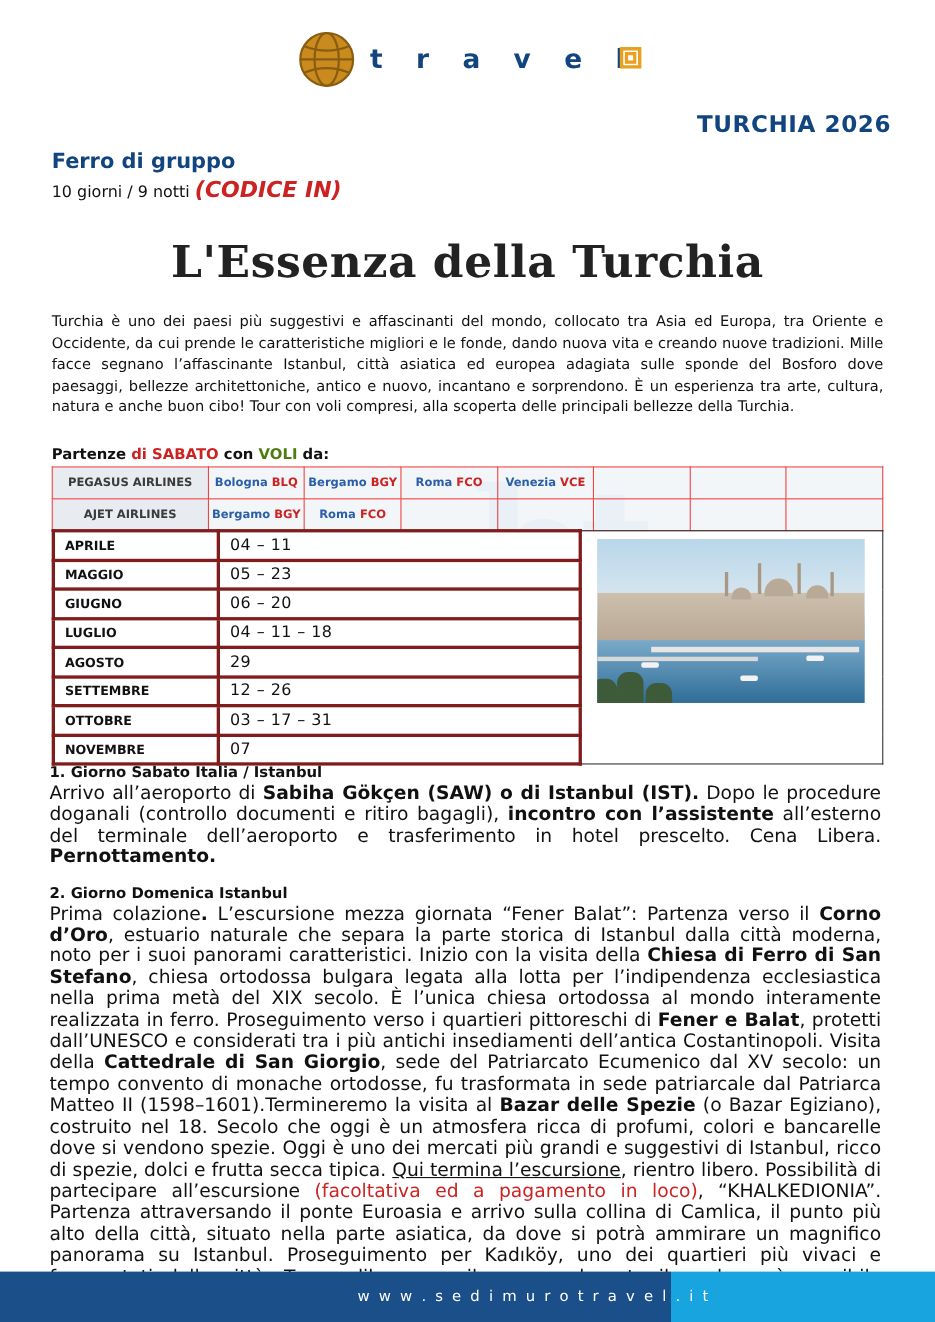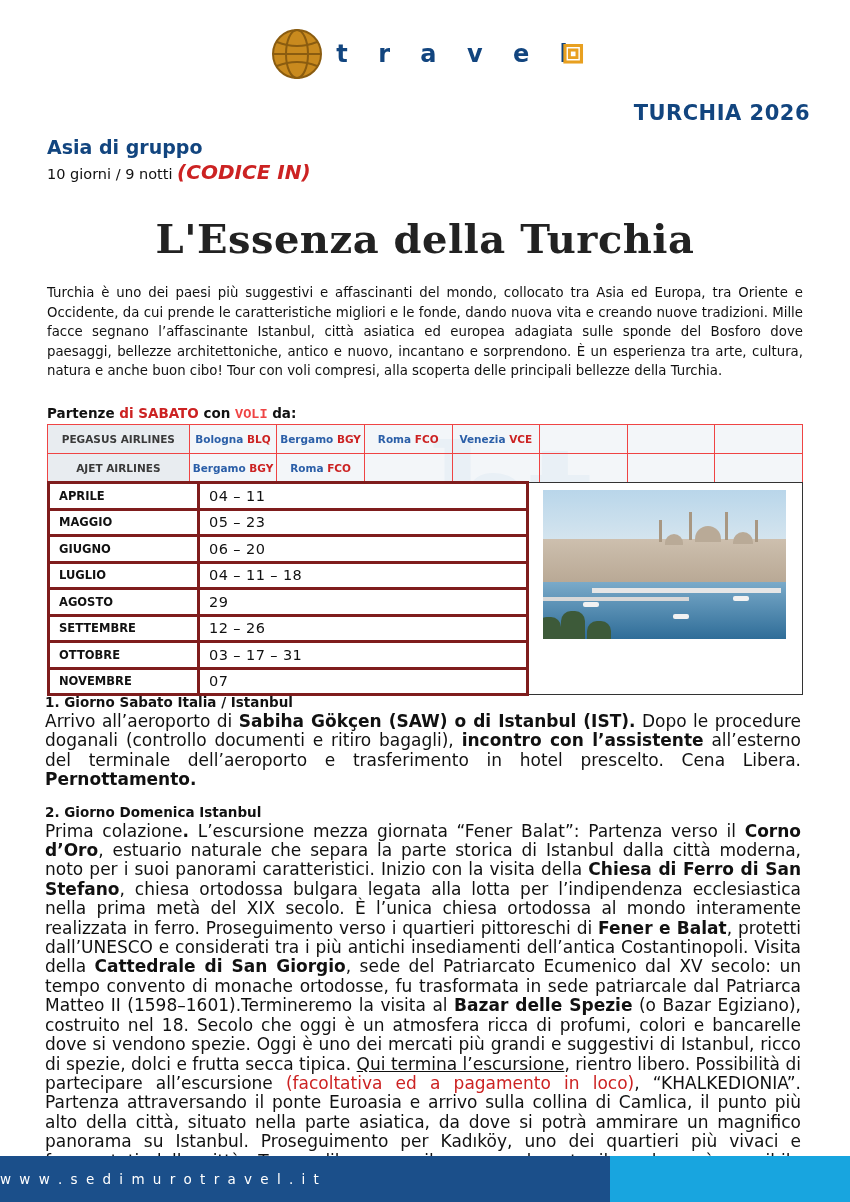--- a/index.html
+++ b/index.html
@@ -156,21 +156,21 @@
   .partenze {
     position: absolute;
     left: 47px;
     top: 405px;
     font-size: 13.5px;
     font-weight: bold;
     color: #111;
     z-index: 2;
   }
   .partenze .red { color: #cc2222; }
-  .partenze .blue { color: #ef4444; font-family: Liberation Mono, monospace; }
+  .partenze .blue { color: #4d7c0f; }
 
   
   .airlines {
     position: absolute;
     left: 47px;
     top: 424px;
     width: 756px;
     border-collapse: collapse;
     z-index: 2;
     background: transparent;
@@ -308,22 +308,22 @@
   .footer .bar-left {
     position: absolute; left: 0; bottom: 0; width: 610px; height: 46px;
     background: #1b4f8a;
   }
   .footer .bar-right {
     position: absolute; right: 0; bottom: 0; width: 240px; height: 46px;
     background: #18a5df;
   }
   .footer .site {
     position: absolute; left: 0; bottom: 0; width: 610px; height: 46px;
-    line-height: 46px; text-align: left;
-    color: #ffffff; font-size: 13.5px; letter-spacing: 2px;
+    line-height: 46px; text-align: right;
+    color: #ffffff; font-size: 13.5px; letter-spacing: 2px; padding-left: 36px;
   }
 </style>
 </head>
 <body>
 
 <div class="page">
 
   <div class="watermark">
     <div class="wm-text">bt</div>
   </div>
@@ -341,21 +341,21 @@
         </svg>
       </span>
       <span class="logo-text">
         <span class="logo-swirl">⧈</span>
         <div class="logo-travel">t r a v e l</div>
       </span>
     </div>
   </div>
 
   <div class="turchia-year">TURCHIA 2026</div>
-  <div class="tour-gruppo">Asia di gruppo</div>
+  <div class="tour-gruppo">Ferro di gruppo</div>
   <div class="giorni-line">
     <span>10 giorni / 9 notti</span>
     <span class="codice">(CODICE IN)</span>
   </div>
 
   <div class="doc-title">L'Essenza della Turchia</div>
 
   <div class="intro">Turchia è uno dei paesi più suggestivi e affascinanti del mondo, collocato tra Asia ed Europa, tra Oriente e Occidente, da cui prende le caratteristiche migliori e le fonde, dando nuova vita e creando nuove tradizioni. Mille facce segnano l’affascinante Istanbul, città asiatica ed europea adagiata sulle sponde del Bosforo dove paesaggi, bellezze architettoniche, antico e nuovo, incantano e sorprendono. È un esperienza tra arte, cultura, natura e anche buon cibo! Tour con voli compresi, alla scoperta delle principali bellezze della Turchia.</div>
 
   <div class="partenze">

